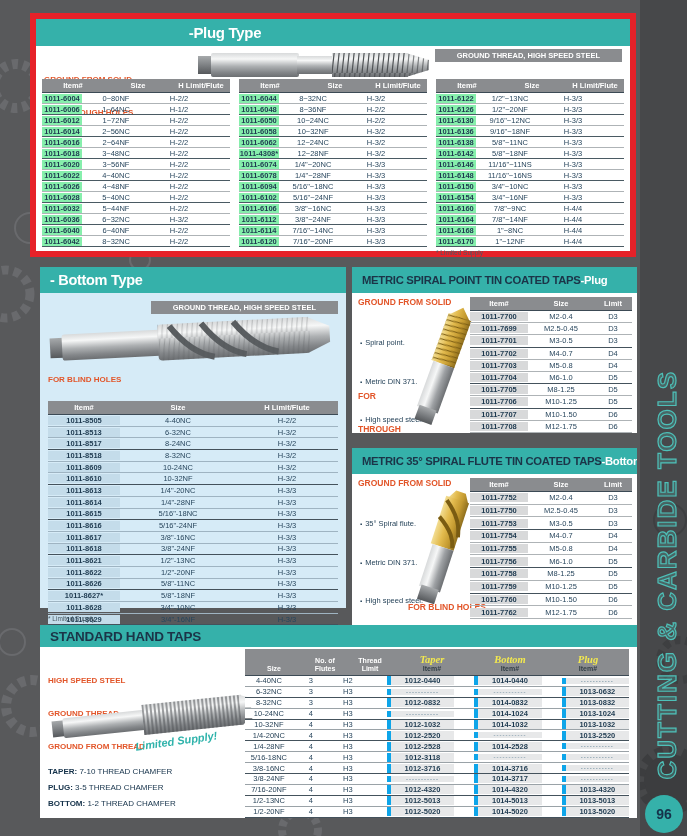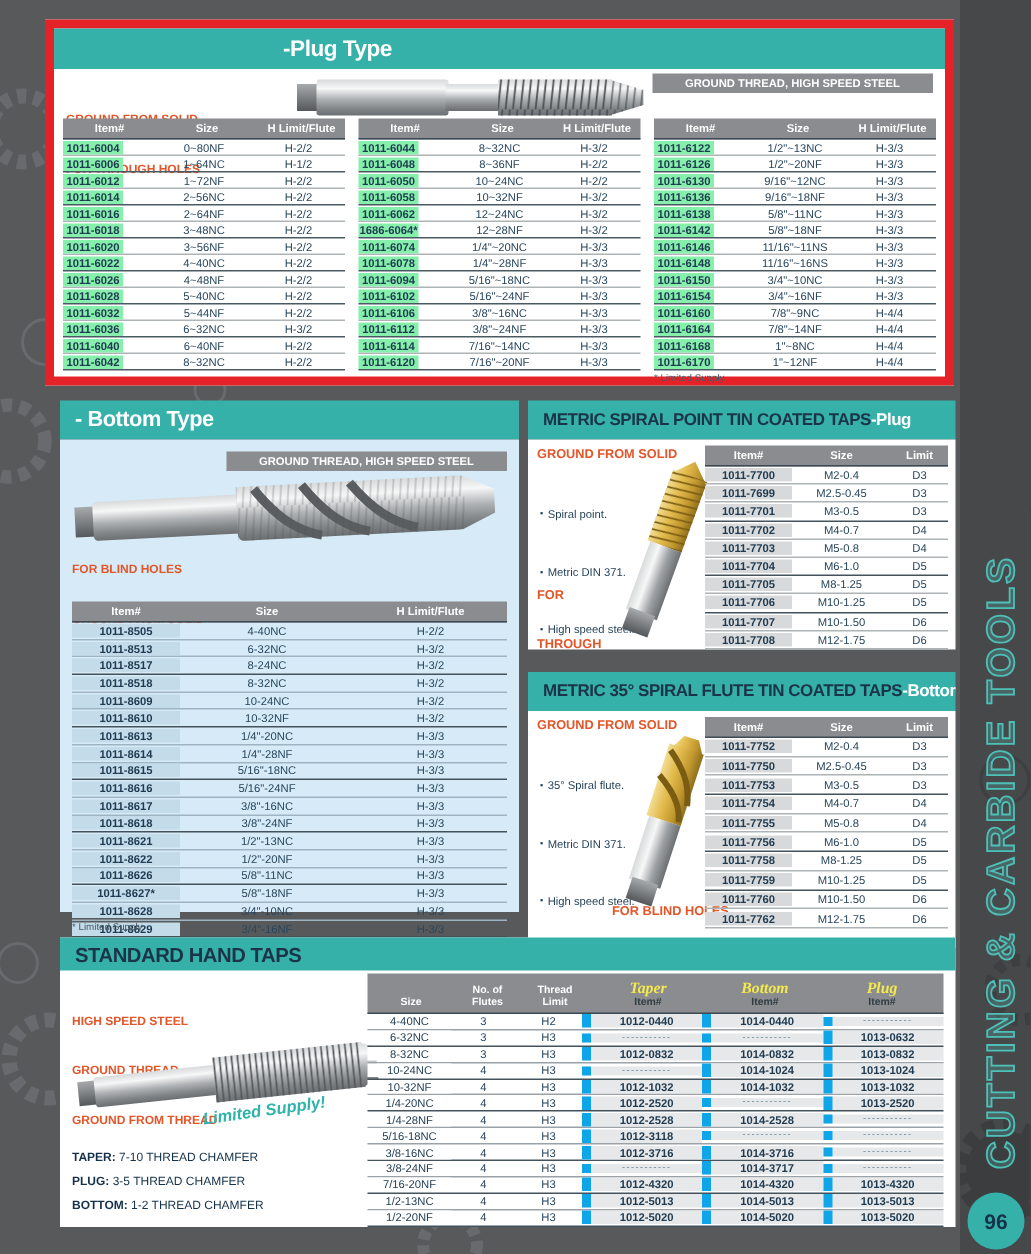--- a/index.html
+++ b/index.html
@@ -36,21 +36,21 @@
 
   
   .sec1{position:absolute;left:30px;top:13px;width:606px;height:244px;background:#fff;
     border:6px solid #e62229;box-sizing:border-box;}
   .sec1 .band{height:27px;}
   .sec1 .band .t1{font-size:15px;margin-top:48px;}
   .sec1 .band .t2{font-size:15px;}
   .sec1-tables{position:absolute;left:6px;top:60px;display:flex;gap:9px;}
   .t3col{width:188px;}
   .t3col .h0{width:62px;}.t3col .h1{width:68px;}.t3col .h2{width:58px;}
-  .t3col .col0{width:40px;background:#86efac;}.t3col .col1{width:68px;padding-left:20px;}.t3col .col2{width:58px;}
+  .t3col .col0{width:40px;background:#86efac;}.t3col .col1{width:68px;}.t3col .col2{width:58px;}
   .t3col .trow{height:10px;}
   .t3col .trow:nth-child(even){border-bottom-color:#4a5a63;}
 
   
   .sec2{position:absolute;left:40px;top:267px;width:306px;height:341px;}
   .sec2 .band{height:26px;}
   .sec2 .band .t1,.sec2 .band .t2{font-size:14.5px;}
   .sec2-panel{position:absolute;left:0;top:26px;right:0;bottom:0;background:#d6ebf7;}
   .tbl-sf{position:absolute;left:8px;top:108px;width:290px;}
   .tbl-sf .h0{width:72px;}.tbl-sf .h1{width:116px;}.tbl-sf .h2{width:102px;}
@@ -87,21 +87,21 @@
   .hh{display:flex;flex-direction:column;justify-content:flex-end;align-items:center;
       color:#fff;font-weight:bold;font-size:7px;line-height:8px;padding-bottom:2px;}
   .hh .yellow{font-family:"Liberation Serif",serif;font-style:italic;font-weight:bold;
       font-size:10.5px;line-height:11px;color:#f3e94e;}
   .hh .itm{color:#323e46;}
   .tbl-ht .c0{width:58px;}.tbl-ht .c1{width:44px;}.tbl-ht .c2{width:46px;}
   .tbl-ht .c3,.tbl-ht .c4,.tbl-ht .c5{width:78px;}
   .tbl-ht .col0{width:58px;font-weight:normal;background:#fff;}
   .tbl-ht .col1{width:44px;}.tbl-ht .col2{width:46px;}
   .tbl-ht .col3,.tbl-ht .col4,.tbl-ht .col5{width:77px;background:#e7e8e9;
-      border-left:6px solid #0ea5e9;font-weight:bold;color:#1e3a50;}
+      border-left:4px solid #0ea5e9;font-weight:bold;color:#1e3a50;margin-left:20px;}
   .tbl-ht .trow{height:9.9px;border-bottom-color:#9aa2a7;}
   .tbl-ht .trow:nth-child(2),.tbl-ht .trow:nth-child(4),.tbl-ht .trow:nth-child(6),
   .tbl-ht .trow:nth-child(9),.tbl-ht .trow:nth-child(11),.tbl-ht .trow:nth-child(13){border-bottom-color:#44525c;}
   .tcell.dash{font-size:6px;letter-spacing:1px;color:#5f8196;font-weight:normal;}
 
   .photo{position:absolute;}
 </style>
 </head>
 <body>
 
@@ -285,21 +285,21 @@
               <div class="tcell col0">1011-6058</div>
               <div class="tcell col1">10~32NF</div>
               <div class="tcell col2">H-3/2</div>
             </div>
             <div class="trow">
               <div class="tcell col0">1011-6062</div>
               <div class="tcell col1">12~24NC</div>
               <div class="tcell col2">H-3/2</div>
             </div>
             <div class="trow">
-              <div class="tcell col0">1686-6064*</div>
+              <div class="tcell col0">1011-4308*</div>
               <div class="tcell col1">12~28NF</div>
               <div class="tcell col2">H-3/2</div>
             </div>
             <div class="trow">
               <div class="tcell col0">1011-6074</div>
               <div class="tcell col1">1/4"~20NC</div>
               <div class="tcell col2">H-3/3</div>
             </div>
             <div class="trow">
               <div class="tcell col0">1011-6078</div>

